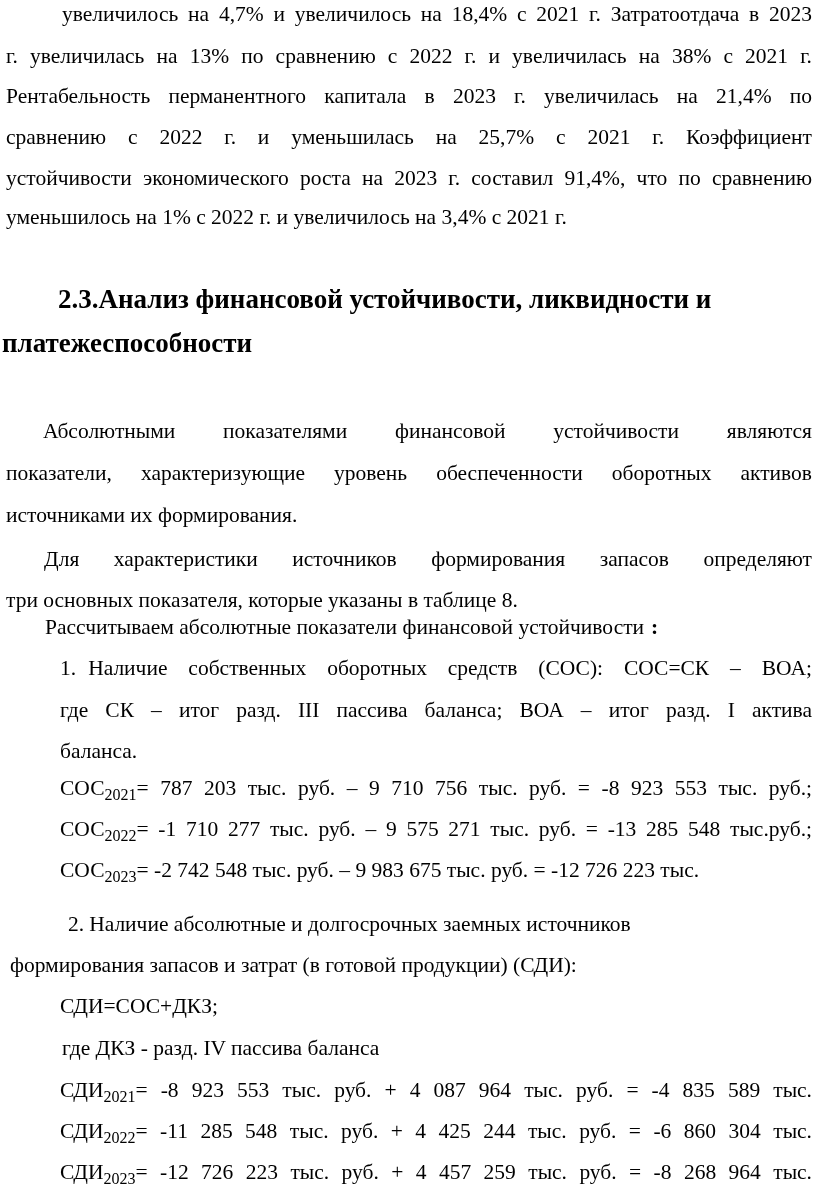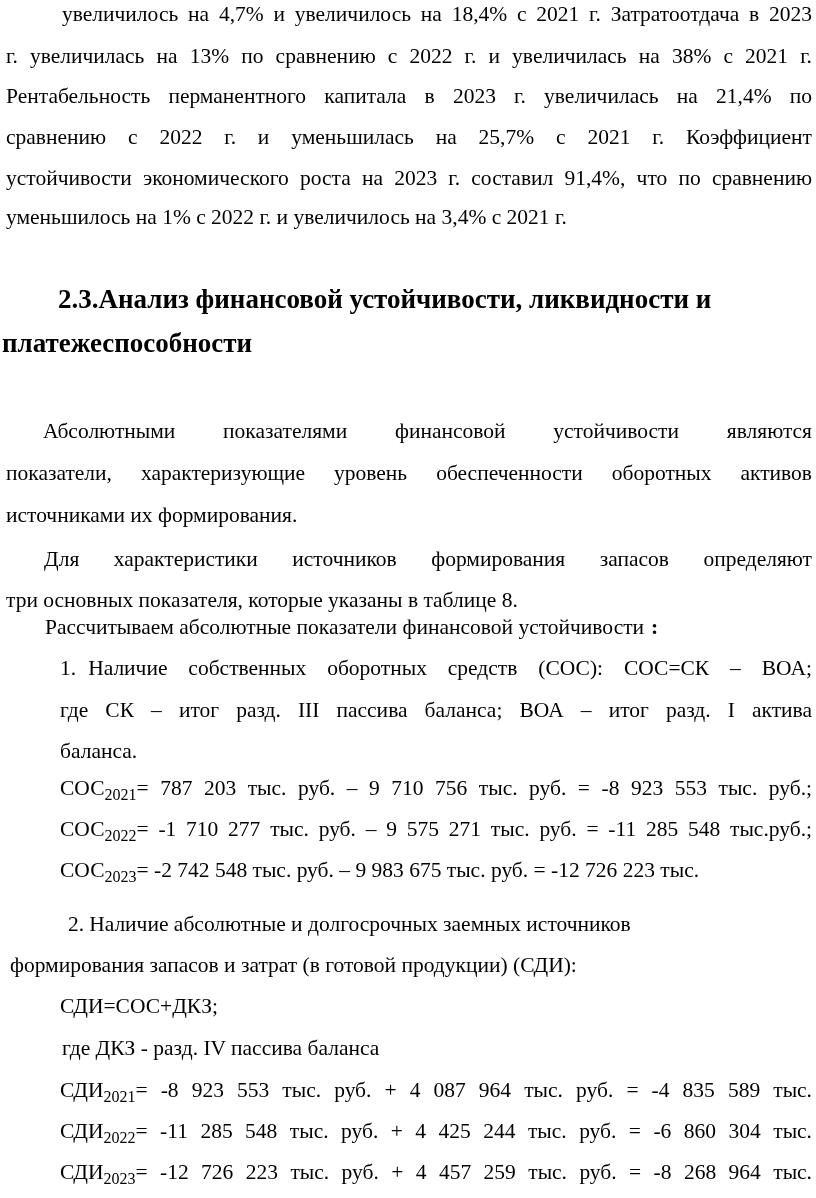--- a/index.html
+++ b/index.html
@@ -62,21 +62,21 @@
 <div class="ln j" style="top:654px;left:60px;width:752px">
   <span class="mk">1.</span><span>Наличие собственных оборотных средств (СОС): СОС=СК – ВОА;</span>
 </div>
 <div class="ln j" style="top:696px;left:60px;width:752px">где СК – итог разд. III пассива баланса; ВОА – итог разд. I актива</div>
 <div class="ln" style="top:737px;left:60px">баланса.</div>
 
 <div class="ln j" style="top:774px;left:60px;width:752px">
   <span>СОС</span><sub class="sb">2021</sub><span>= 787 203 тыс. руб. – 9 710 756 тыс. руб. = -8 923 553 тыс. руб.;</span>
 </div>
 <div class="ln j" style="top:815px;left:60px;width:752px">
-  <span>СОС</span><sub class="sb">2022</sub><span>= -1 710 277 тыс. руб. – 9 575 271 тыс. руб. = -11 285 548 тыс.руб.;</span>
+  <span>СОС</span><sub class="sb">2022</sub><span>= -1 710 277 тыс. руб. – 9 575 271 тыс. руб. = -13 285 548 тыс.руб.;</span>
 </div>
 <div class="ln" style="top:856px;left:60px">
   <span>СОС</span><sub class="sb">2023</sub><span>= -2 742 548 тыс. руб. – 9 983 675 тыс. руб. = -12 726 223 тыс.</span>
 </div>
 
 <div class="ln" style="top:910px;left:68px">
   <span class="mk2">2.</span><span>Наличие абсолютные и долгосрочных заемных источников</span>
 </div>
 <div class="ln" style="top:951px;left:10px">формирования запасов и затрат (в готовой продукции) (СДИ):</div>
 <div class="ln" style="top:992px;left:60px">СДИ=СОС+ДКЗ;</div>

